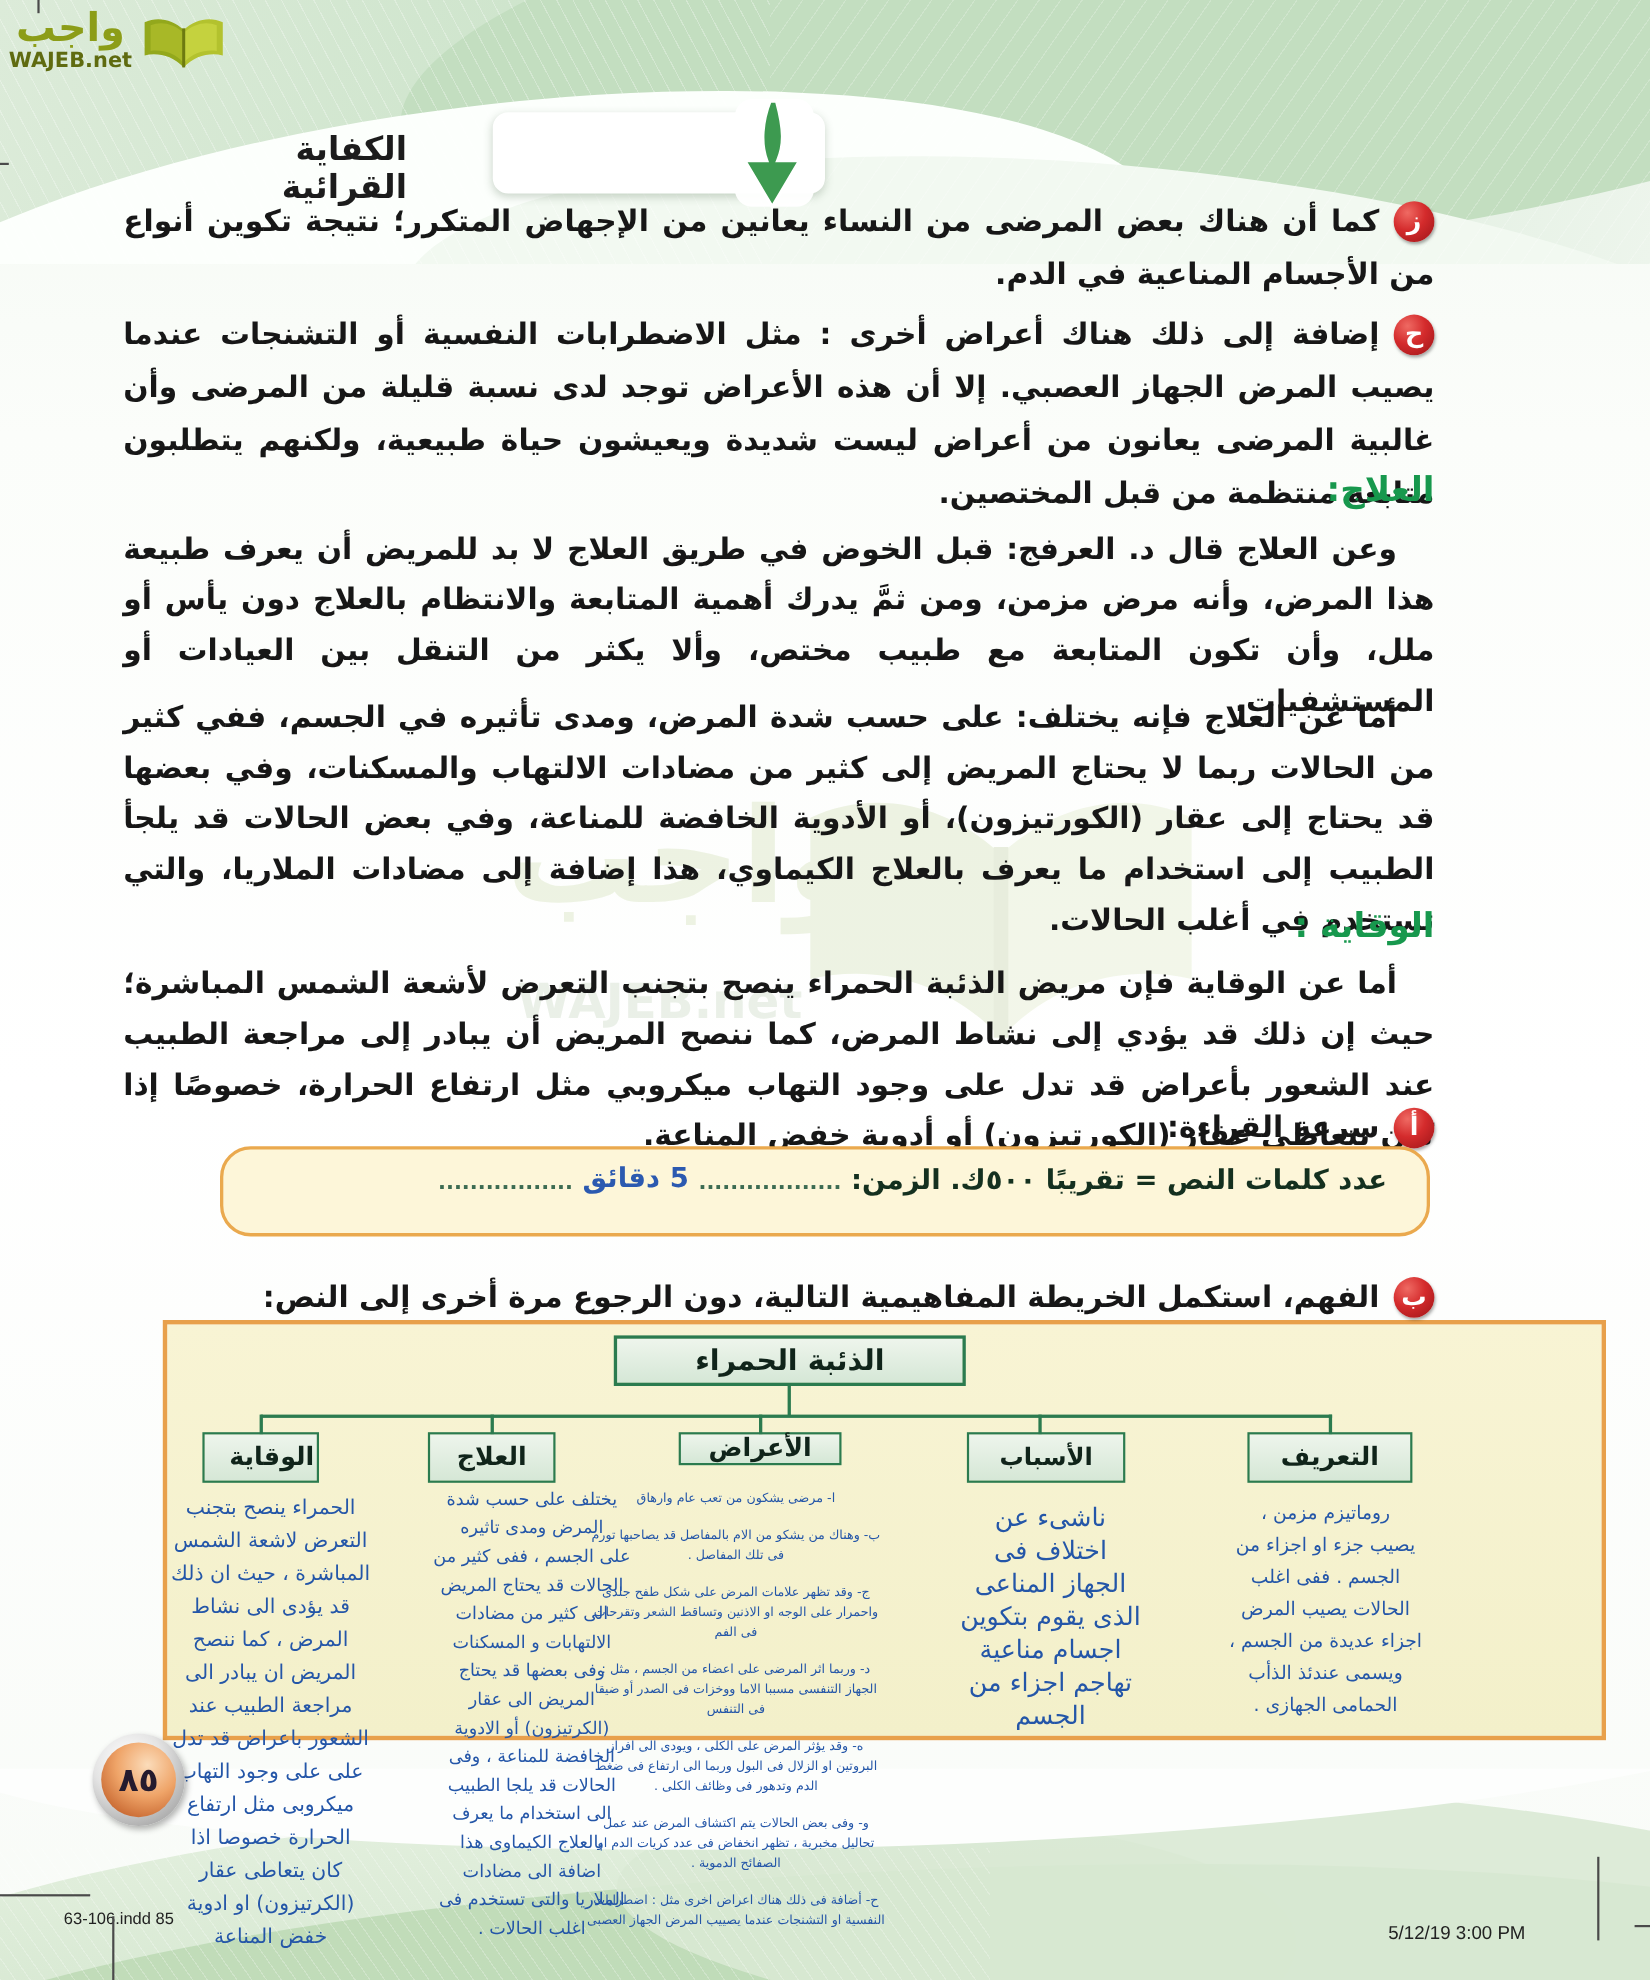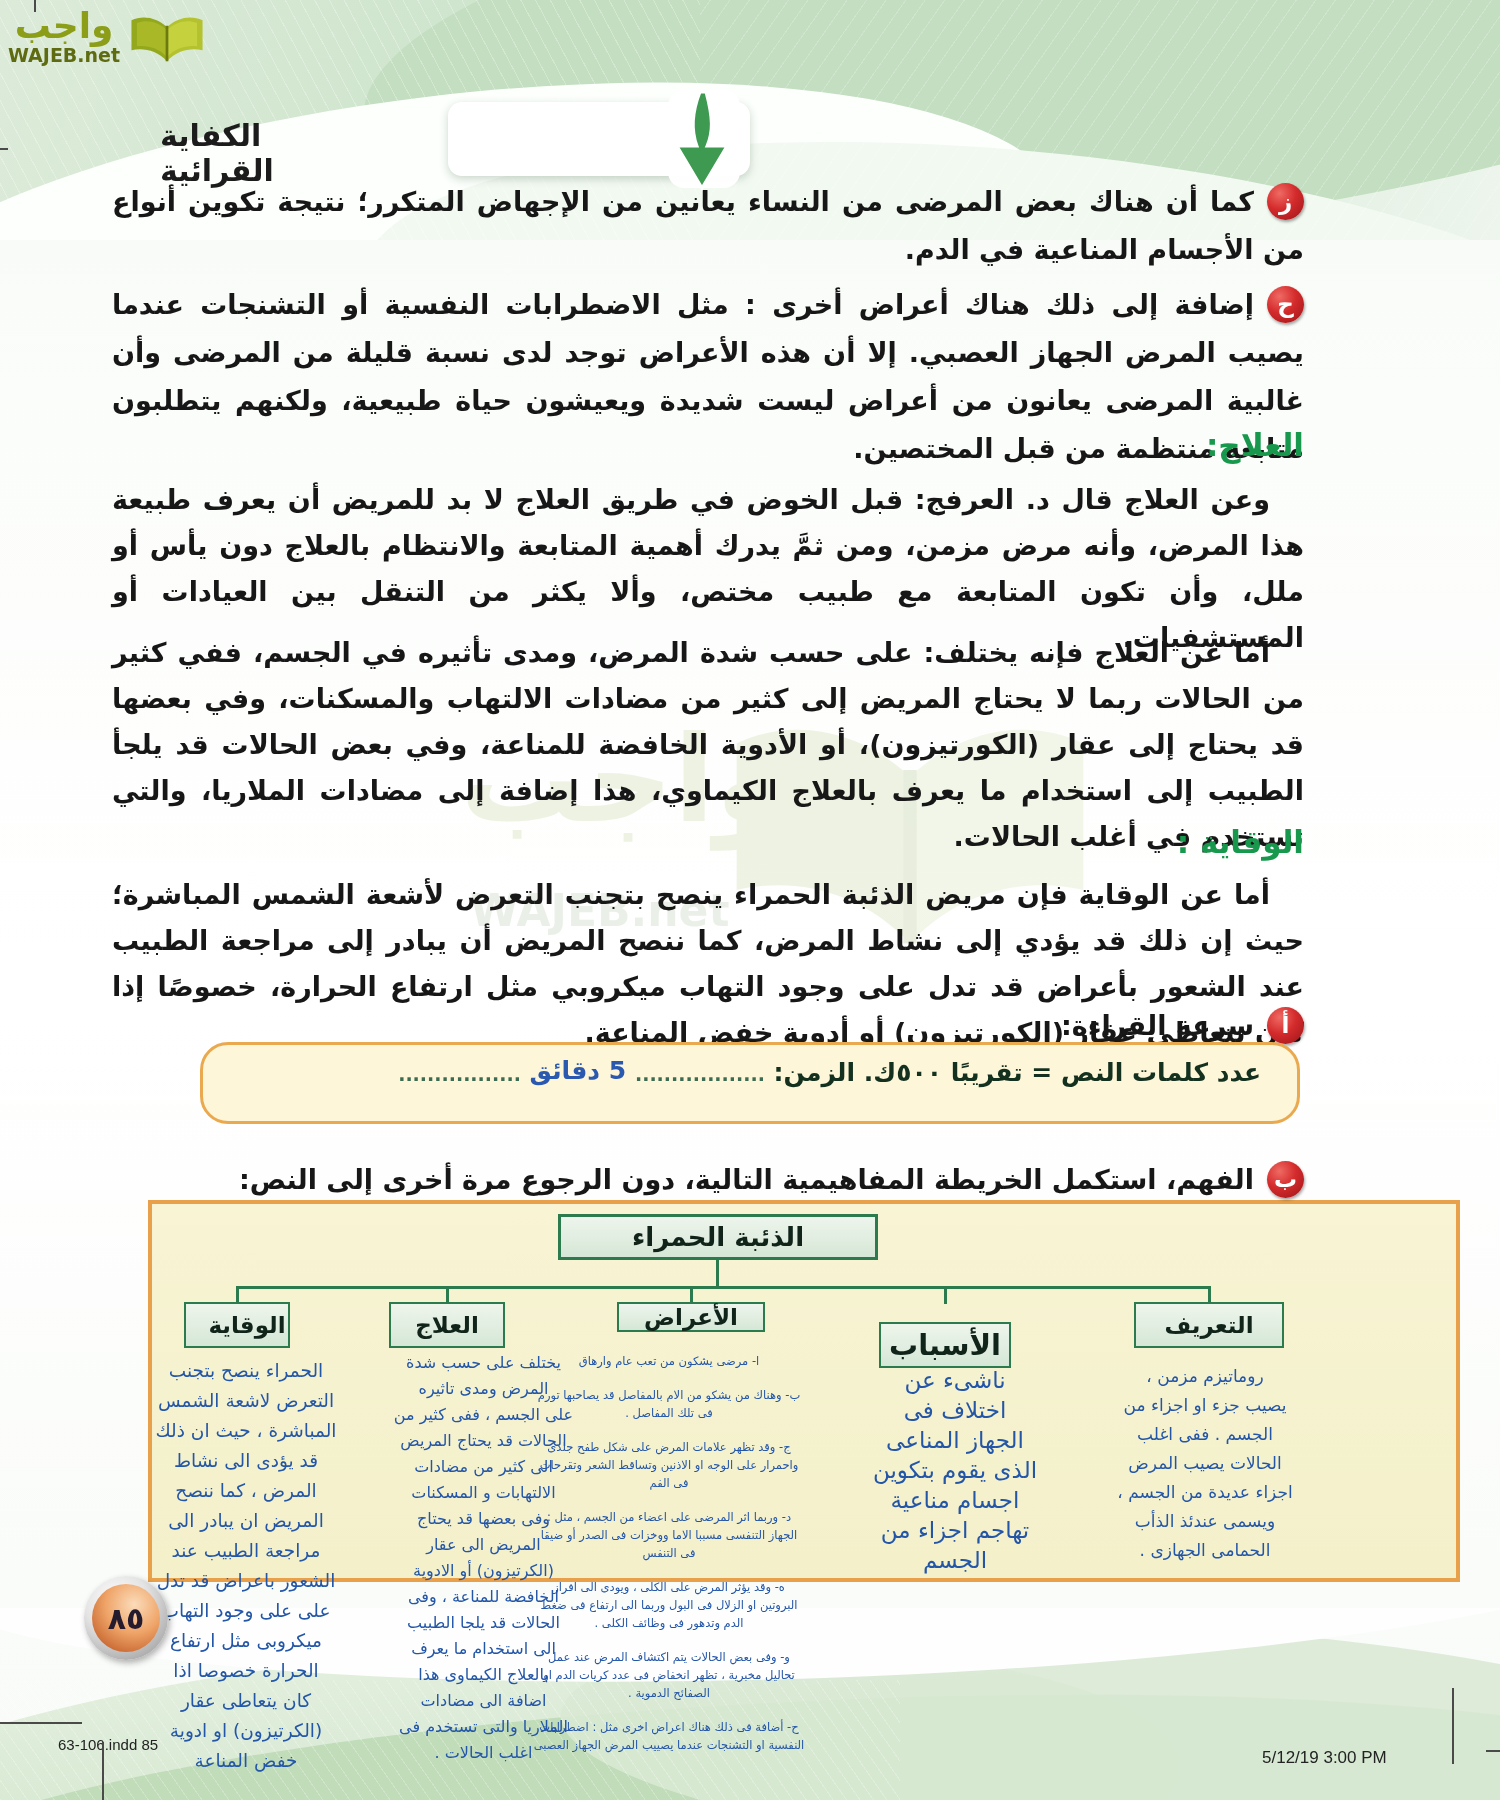--- a/index.html
+++ b/index.html
@@ -33,21 +33,21 @@
   
   .logo{position:absolute;left:8px;top:4px;z-index:3;display:flex;align-items:flex-start;}
   .logo .txt{display:flex;flex-direction:column;align-items:center;margin-top:4px;}
   .logo .ar{font-size:36px;font-weight:bold;color:#8c9d18;line-height:36px;}
   .logo .en{font-size:19px;font-weight:bold;color:#5f6b10;letter-spacing:0px;}
   .logo svg{margin-left:6px;}
   
   .banner{position:absolute;left:448px;top:96px;z-index:3;}
   .banner .box{position:absolute;left:0;top:6px;width:302px;height:74px;background:#ffffff;border-radius:14px;
                box-shadow:0 3px 8px rgba(60,90,60,.25);}
-  .banner .title{position:absolute;right:78px;top:22px;width:210px;text-align:left;font-size:30px;font-weight:bold;color:#1c1c1c;direction:rtl;}
+  .banner .title{position:absolute;right:78px;top:22px;width:210px;text-align:right;font-size:30px;font-weight:bold;color:#1c1c1c;direction:rtl;}
   .banner svg{position:absolute;left:212px;top:-12px;}
   
   .tblock{position:absolute;left:112px;width:1192px;direction:rtl;text-align:justify;
           font-size:27px;font-weight:bold;color:#171717;line-height:48px;z-index:2;}
   .tblock.lh46{line-height:46px;}
   .marker{float:right;width:37px;height:37px;margin-left:13px;margin-top:5px;border-radius:50%;
           background:radial-gradient(circle at 34% 28%,#ef6a63 0%,#d42b2c 45%,#9c1418 100%);
           color:#fff;text-align:center;line-height:37px;font-size:23px;font-weight:bold;
           box-shadow:1px 2px 3px rgba(0,0,0,.35);}
   .ghead{position:absolute;left:112px;width:1192px;direction:rtl;text-align:right;
@@ -181,21 +181,21 @@
   <div class="conn" style="left:237px;top:1286px;width:974px;height:3px;"></div>
   <div class="conn" style="left:236px;top:1286px;width:3px;height:18px;"></div>
   <div class="conn" style="left:446px;top:1286px;width:3px;height:18px;"></div>
   <div class="conn" style="left:690px;top:1286px;width:3px;height:18px;"></div>
   <div class="conn" style="left:944px;top:1286px;width:3px;height:18px;"></div>
   <div class="conn" style="left:1208px;top:1286px;width:3px;height:18px;"></div>
 
   <div class="nodebox" style="left:184px;top:1302px;width:106px;height:46px;font-size:23px;padding-left:20px;">الوقاية</div>
   <div class="nodebox" style="left:389px;top:1302px;width:116px;height:46px;font-size:23px;">العلاج</div>
   <div class="nodebox" style="left:617px;top:1302px;width:148px;height:30px;font-size:23px;">الأعراض</div>
-  <div class="nodebox" style="left:879px;top:1302px;width:132px;height:46px;font-size:29px;margin-top:20px;">الأسباب</div>
+  <div class="nodebox" style="left:879px;top:1302px;width:144px;height:46px;font-size:22px;">الأسباب</div>
   <div class="nodebox" style="left:1134px;top:1302px;width:150px;height:46px;font-size:23px;">التعريف</div>
 
   <div class="bluecol" style="left:835px;top:1365px;width:240px;font-size:23px;line-height:30px;">ناشىء عن
 اختلاف فى
 الجهاز المناعى
 الذى يقوم بتكوين
 اجسام مناعية
 تهاجم اجزاء من
 الجسم</div>
   <div class="bluecol" style="left:1085px;top:1362px;width:240px;font-size:17px;line-height:29px;">روماتيزم مزمن ،

